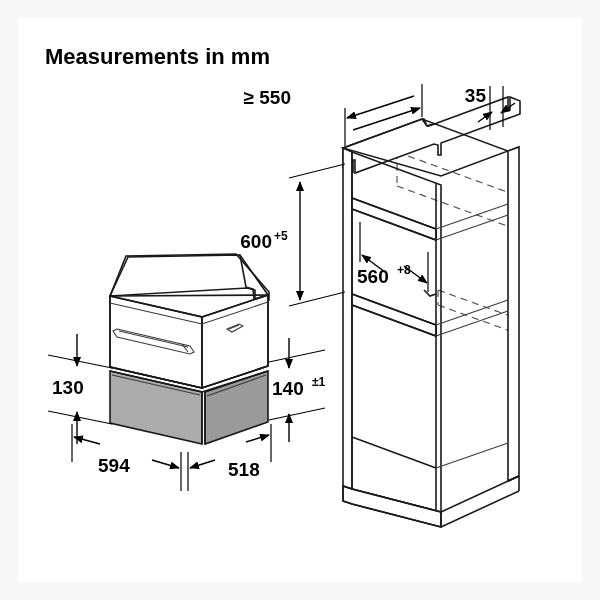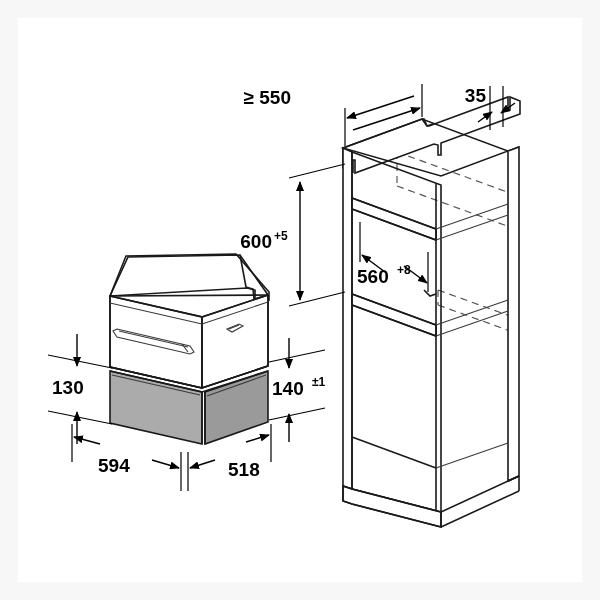--- a/index.html
+++ b/index.html
@@ -95,20 +95,21 @@
 </head>
 <body>
 
 <div id="drawing-page">
 
   <div id="page-edge-top"></div>
   <div id="page-edge-bottom"></div>
   <div id="page-edge-left"></div>
   <div id="page-edge-right"></div>
 
+  <div id="title-text">Measurements in mm</div>
 
   <svg id="tech-drawing" viewBox="0 0 600 600">
 
     <defs>
       <marker id="ah" markerWidth="10" markerHeight="8" refX="9" refY="4" orient="auto" markerUnits="userSpaceOnUse">
         <path d="M0,0 L10,4 L0,8 Z" class="arrowhead"></path>
       </marker>
       <marker id="ah-start" markerWidth="10" markerHeight="8" refX="1" refY="4" orient="auto" markerUnits="userSpaceOnUse">
         <path d="M10,0 L0,4 L10,8 Z" class="arrowhead"></path>
       </marker>

